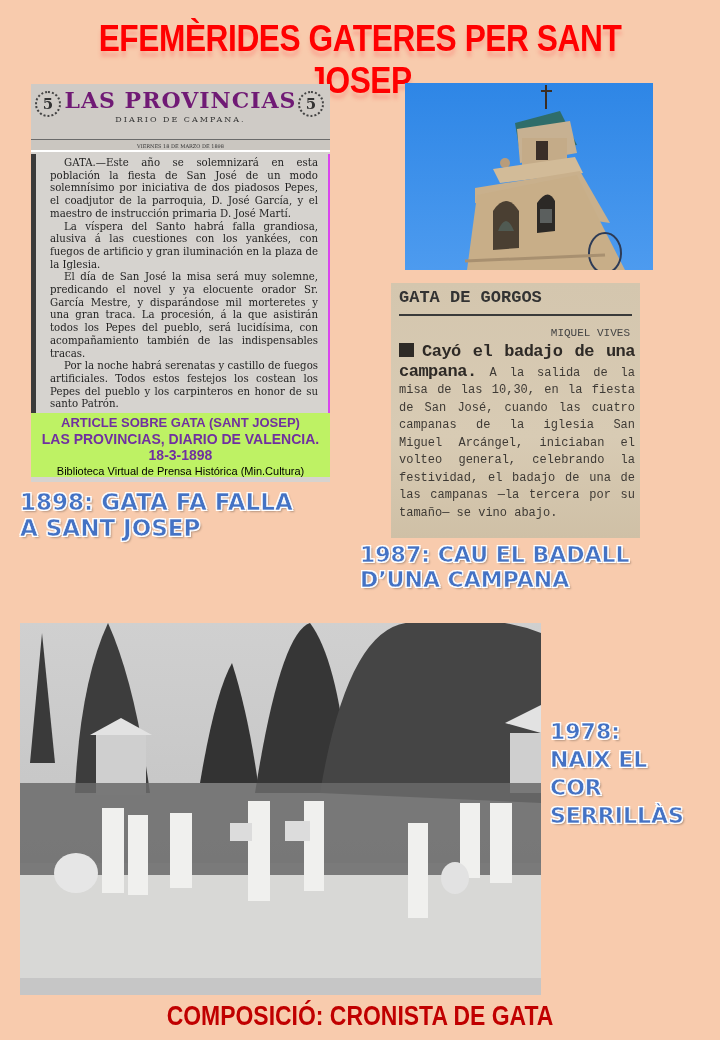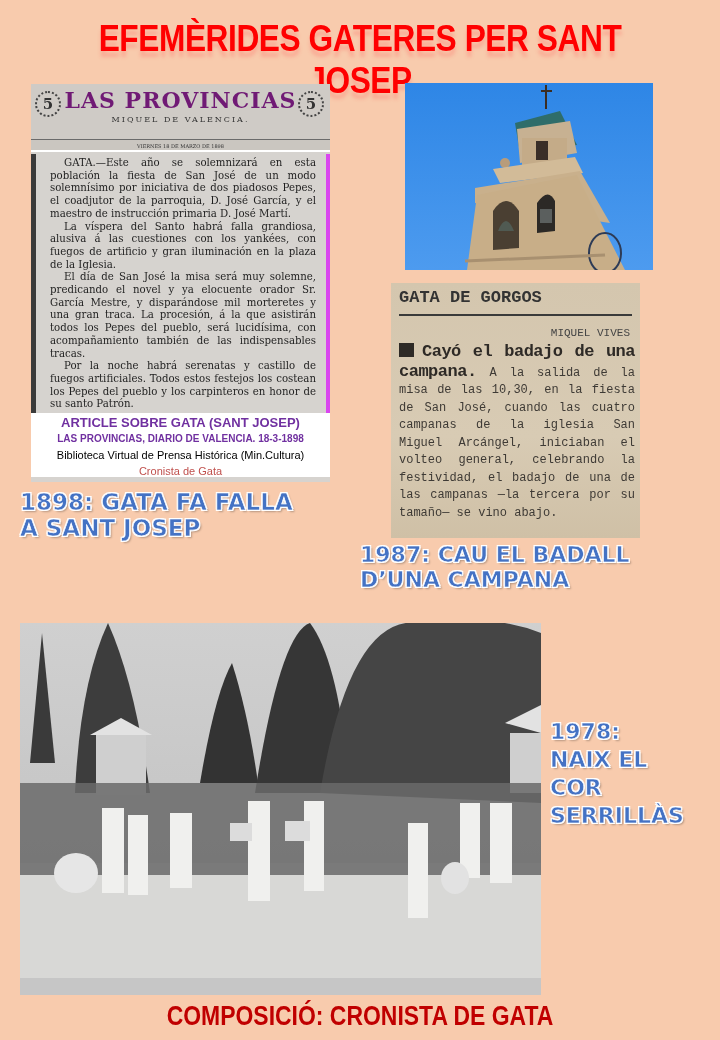--- a/index.html
+++ b/index.html
@@ -66,33 +66,33 @@
   .clip1 .masthead .stamp.l { left: 4px; }
   .clip1 .masthead .stamp.r { right: 6px; }
   .clip1 .dateline {
     height: 12px; background: #cac6c0; border-bottom: 2px solid #fff;
     font-size: 5px; color: #333; text-align: center; line-height: 12px;
     font-family: "DejaVu Serif", serif;
   }
   .clip1 .body {
     position: absolute; top: 70px; left: 0; right: 0; height: 259px;
     padding: 3px 10px 0 14px;
-    border-left: 5px solid #3a3a3a; border-right: 4px solid #d946ef;
+    border-left: 5px solid #3a3a3a; border-right: 2px solid #d946ef;
     font-family: "DejaVu Serif", serif; font-size: 10.2px; line-height: 12.7px;
     color: #1f1f1f; text-align: justify;
   }
   .clip1 .body p { text-indent: 14px; }
   .clip1 .caption {
     position: absolute; left: 0; right: 0; top: 329px; height: 64px;
-    background: #ffffff; text-align: center;
+    background: #bef264; text-align: center;
     font-family: "Liberation Sans", sans-serif;
     padding-top: 2px;
   }
   .clip1 .caption .c1 { font-weight: bold; font-size: 13px; color: #7030a0; line-height: 16px; }
-  .clip1 .caption .c2 { font-weight: bold; font-size: 10px; color: #7030a0; line-height: 16px; }
+  .clip1 .caption .c2 { font-weight: bold; font-size: 14px; color: #7030a0; line-height: 16px; }
   .clip1 .caption .c3 { font-size: 11px; color: #000; line-height: 16px; }
   .clip1 .caption .c4 { font-size: 11px; color: #c0504d; line-height: 16px; }
 
   
   .tower {
     position: absolute; left: 405px; top: 83px; width: 248px; height: 187px;
     background: linear-gradient(180deg, #2e86e6 0%, #4d9bef 100%);
     overflow: hidden;
   }
   
@@ -124,21 +124,21 @@
 </style>
 </head>
 <body>
 
 <div class="title">EFEMÈRIDES GATERES PER SANT JOSEP</div>
 
 <div class="clip1">
   <div class="masthead">
     <div class="stamp l">5</div>
     <div class="name">LAS PROVINCIAS</div>
-    <div class="sub">MIQUEL DE VALENCIA.</div>
+    <div class="sub">DIARIO DE CAMPANA.</div>
     <div class="stamp r">5</div>
   </div>
   <div class="dateline">VIERNES 18 DE MARZO DE 1898</div>
   <div class="body">
     <p>GATA.—Este año se solemnizará en esta población la fiesta de San José de un modo solemnísimo por iniciativa de dos piadosos Pepes, el coadjutor de la parroquia, D. José García, y el maestro de instrucción primaria D. José Martí.</p>
     <p>La víspera del Santo habrá falla grandiosa, alusiva á las cuestiones con los yankées, con fuegos de artificio y gran iluminación en la plaza de la Iglesia.</p>
     <p>El día de San José la misa será muy solemne, predicando el novel y ya elocuente orador Sr. García Mestre, y disparándose mil morteretes y una gran traca. La procesión, á la que asistirán todos los Pepes del pueblo, será lucidísima, con acompañamiento también de las indispensables tracas.</p>
     <p>Por la noche habrá serenatas y castillo de fuegos artificiales. Todos estos festejos los costean los Pepes del pueblo y los carpinteros en honor de su santo Patrón.</p>
   </div>
   <div class="caption">

